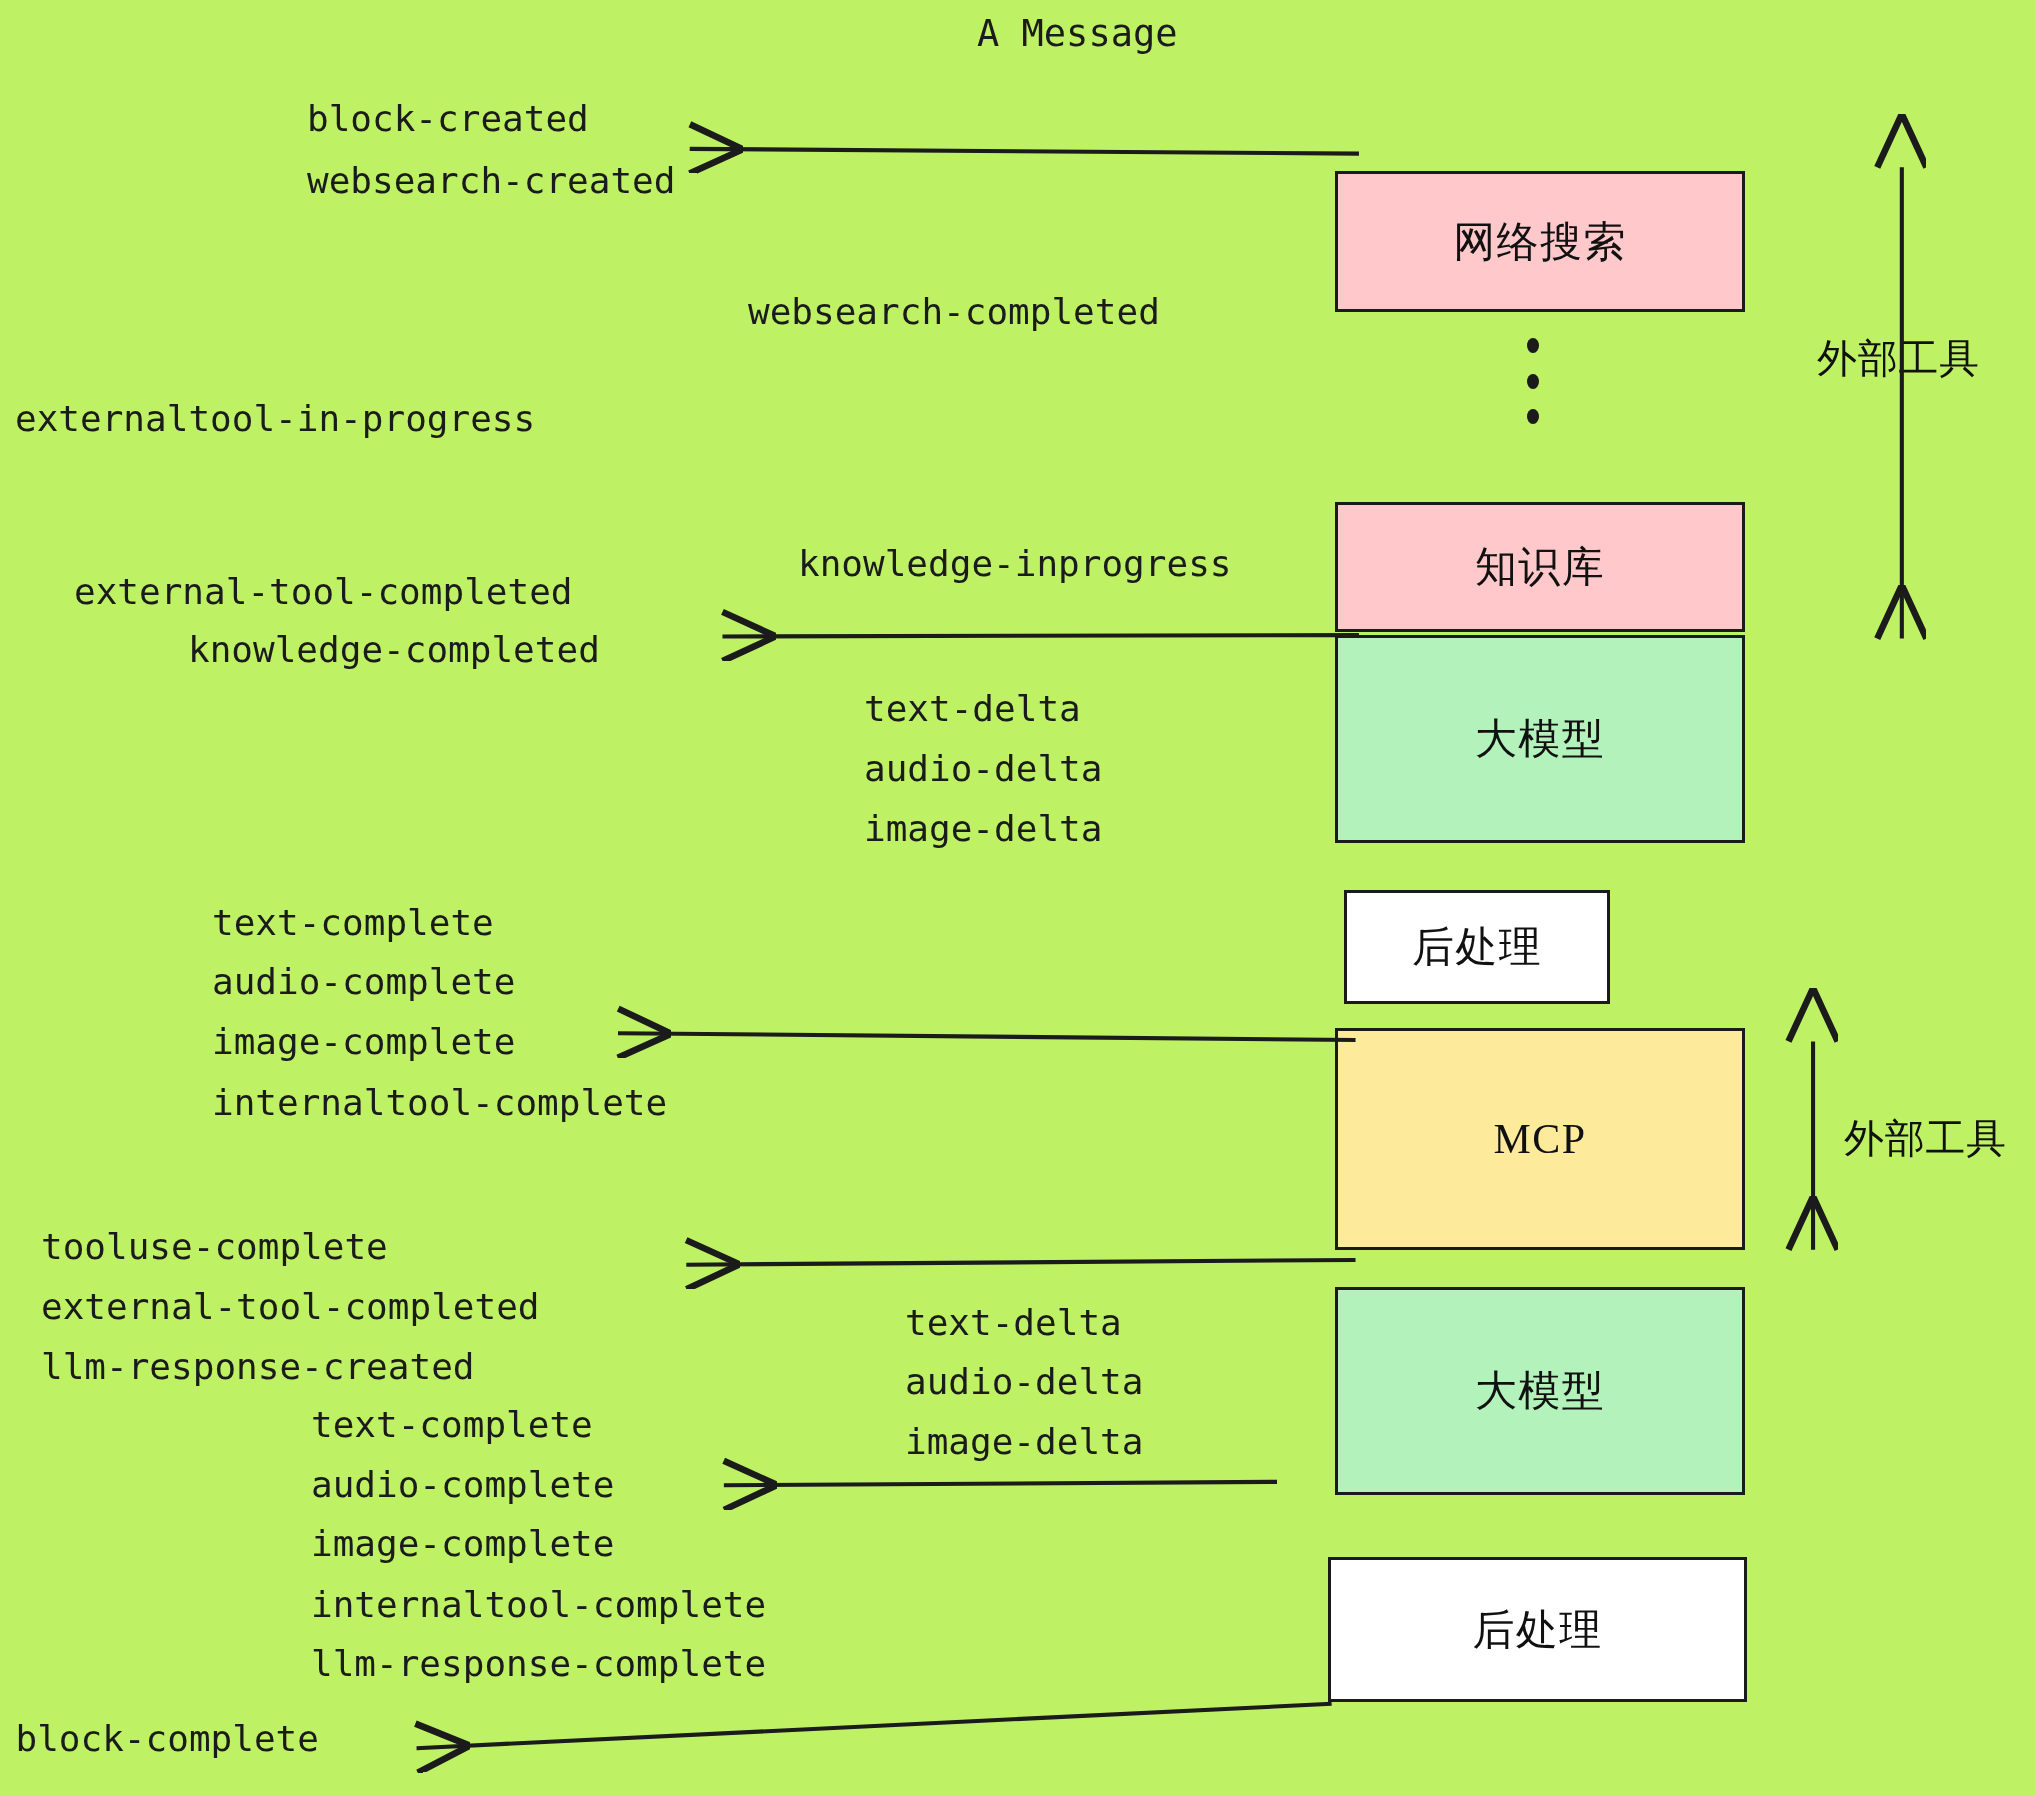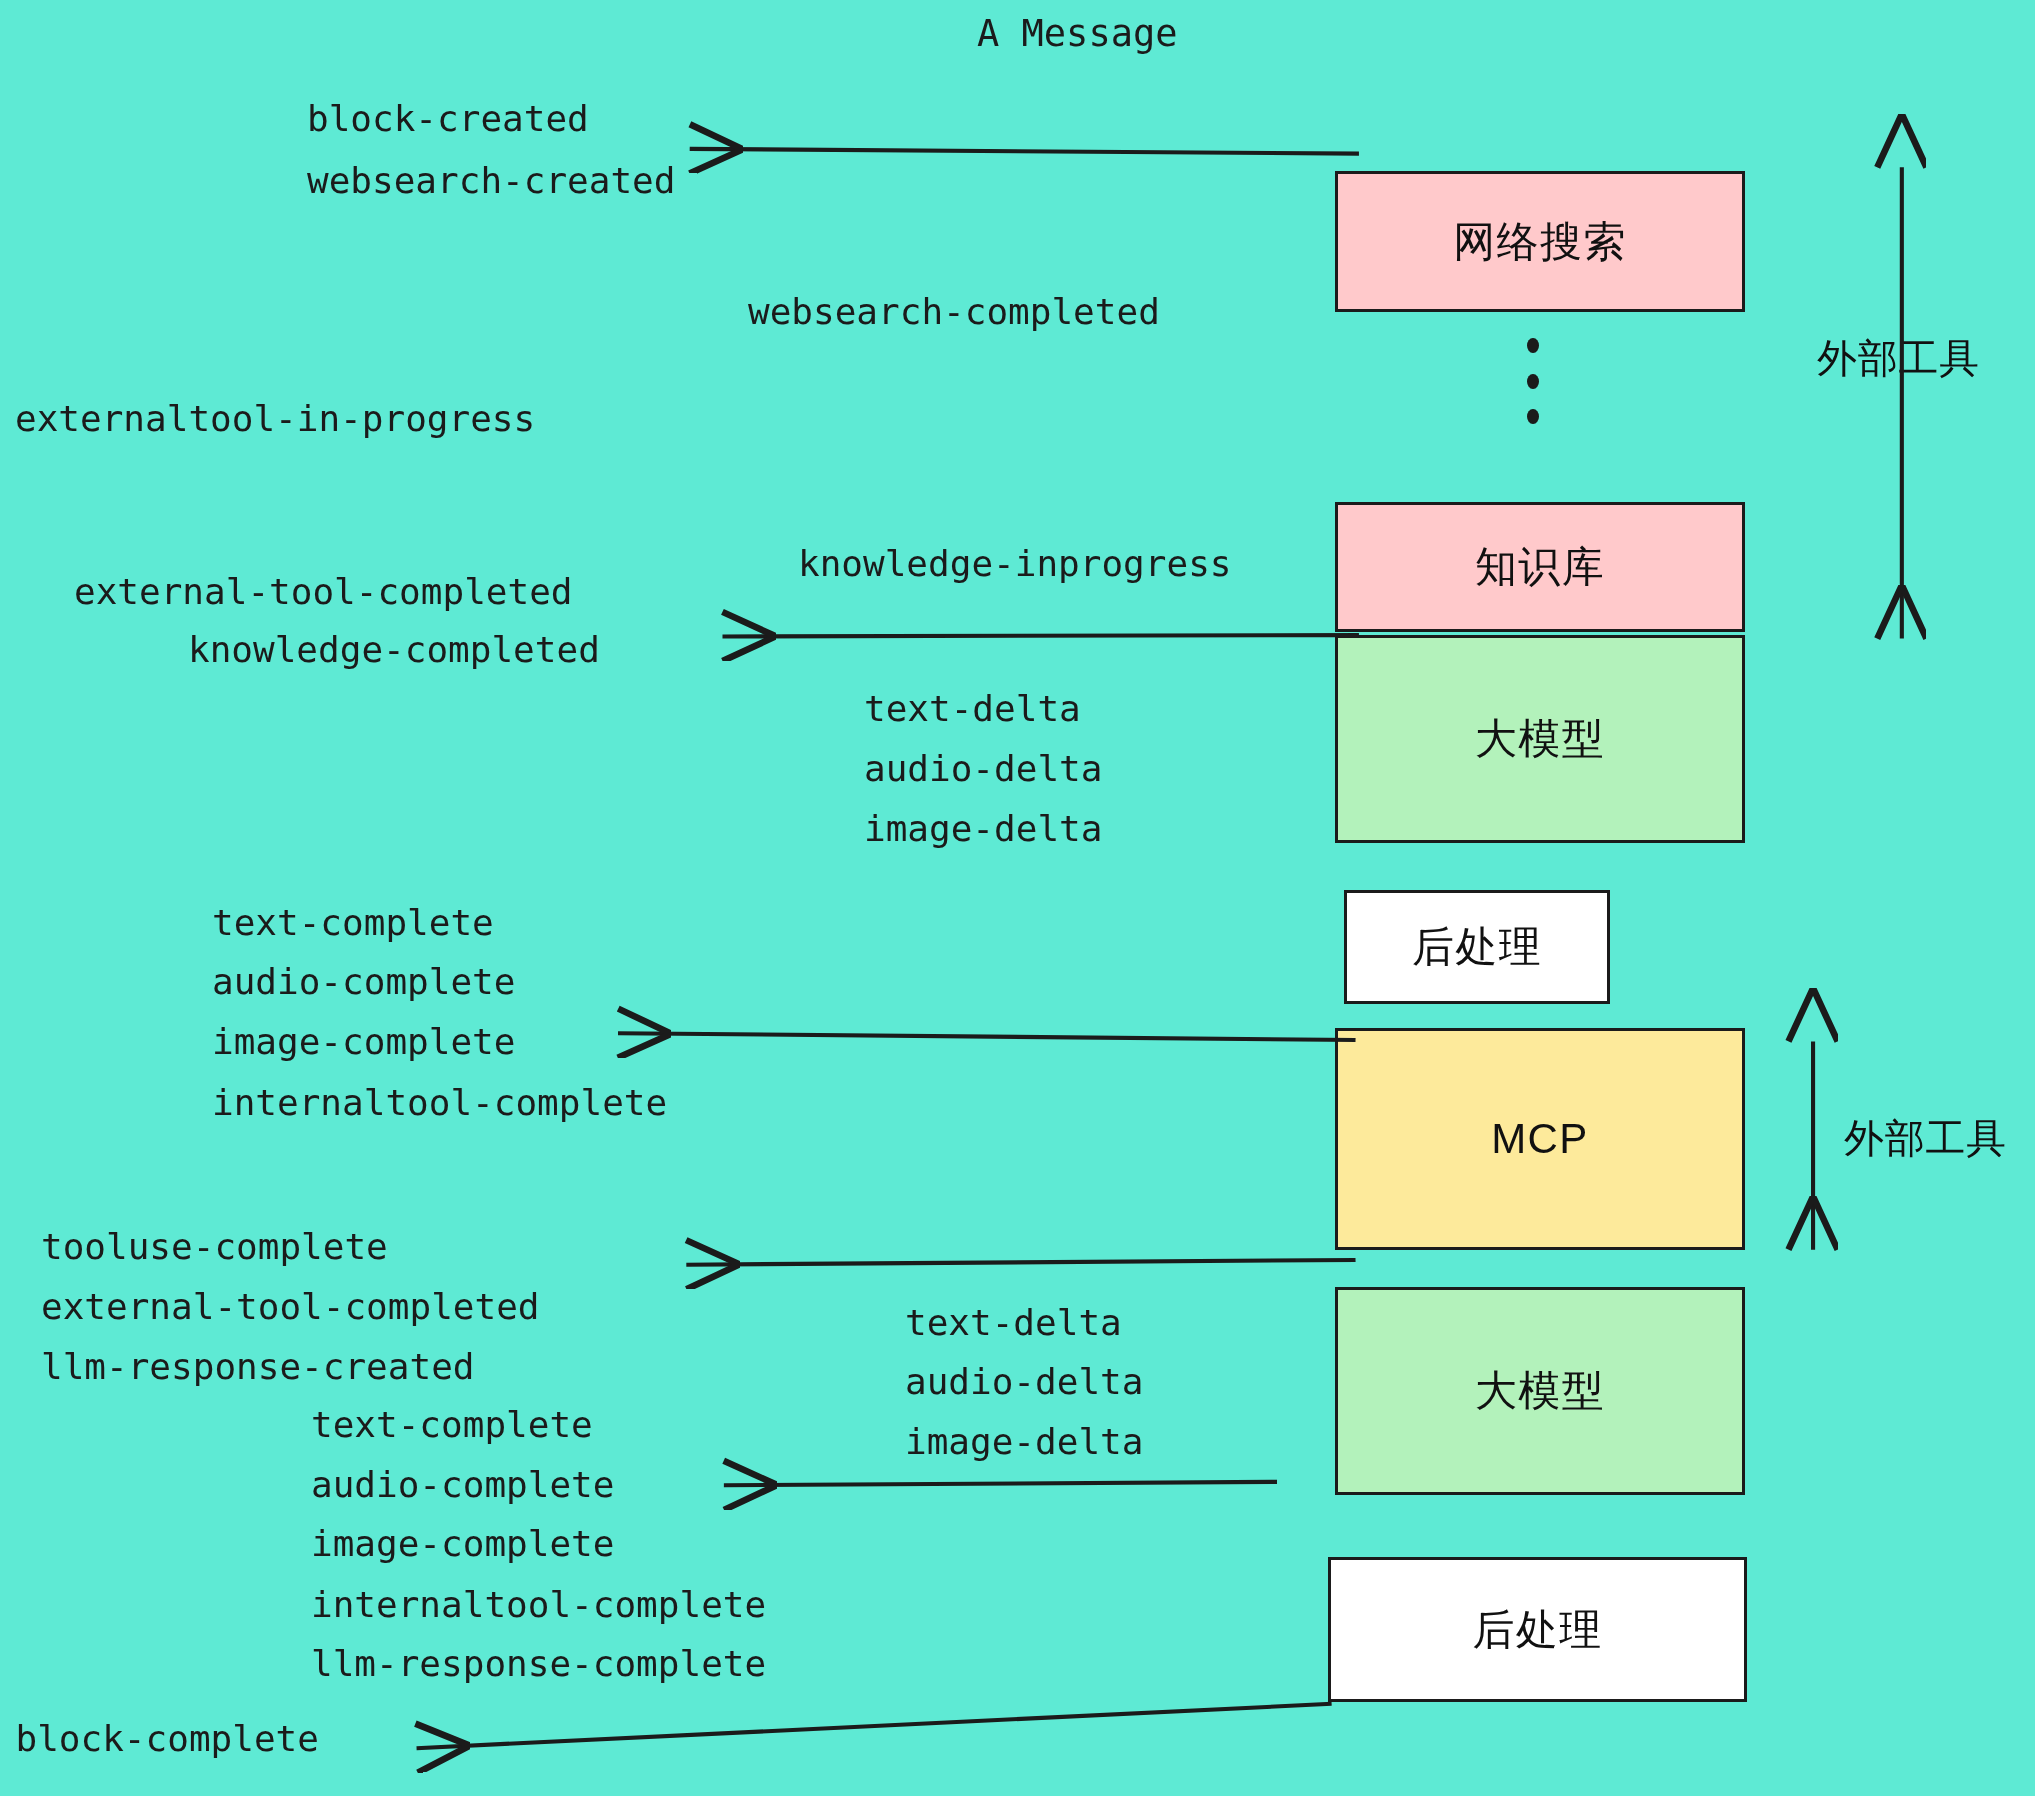--- a/index.html
+++ b/index.html
@@ -4,21 +4,21 @@
 <style>
   html, body {
     margin: 0;
     padding: 0;
     background: #ffffff;
   }
   #canvas {
     position: relative;
     width: 2035px;
     height: 1796px;
-    background: #5eead4;
+    background: #bef264;
     font-family: "DejaVu Sans Mono", "Liberation Mono", monospace;
     overflow: hidden;
   }
   
   .evt {
     position: absolute;
     font-family: "DejaVu Sans Mono", "Liberation Mono", monospace;
     font-size: 36px;
     line-height: 1;
     color: #1b1b1b;
@@ -39,21 +39,21 @@
     position: absolute;
     box-sizing: border-box;
     border: 3.4px solid #1b1b1b;
     display: flex;
     align-items: center;
     justify-content: center;
     color: #111111;
     white-space: nowrap;
   }
   .box .boxlabel {
-    font-family: Liberation Sans, sans-serif;
+    font-family: Liberation Serif, serif;
     font-size: 42px;
     letter-spacing: 1.4px;
     line-height: 1;
   }
 
   
   .side-label {
     position: absolute;
     font-family: "DejaVu Sans", "Liberation Sans", sans-serif;
     font-size: 40px;

